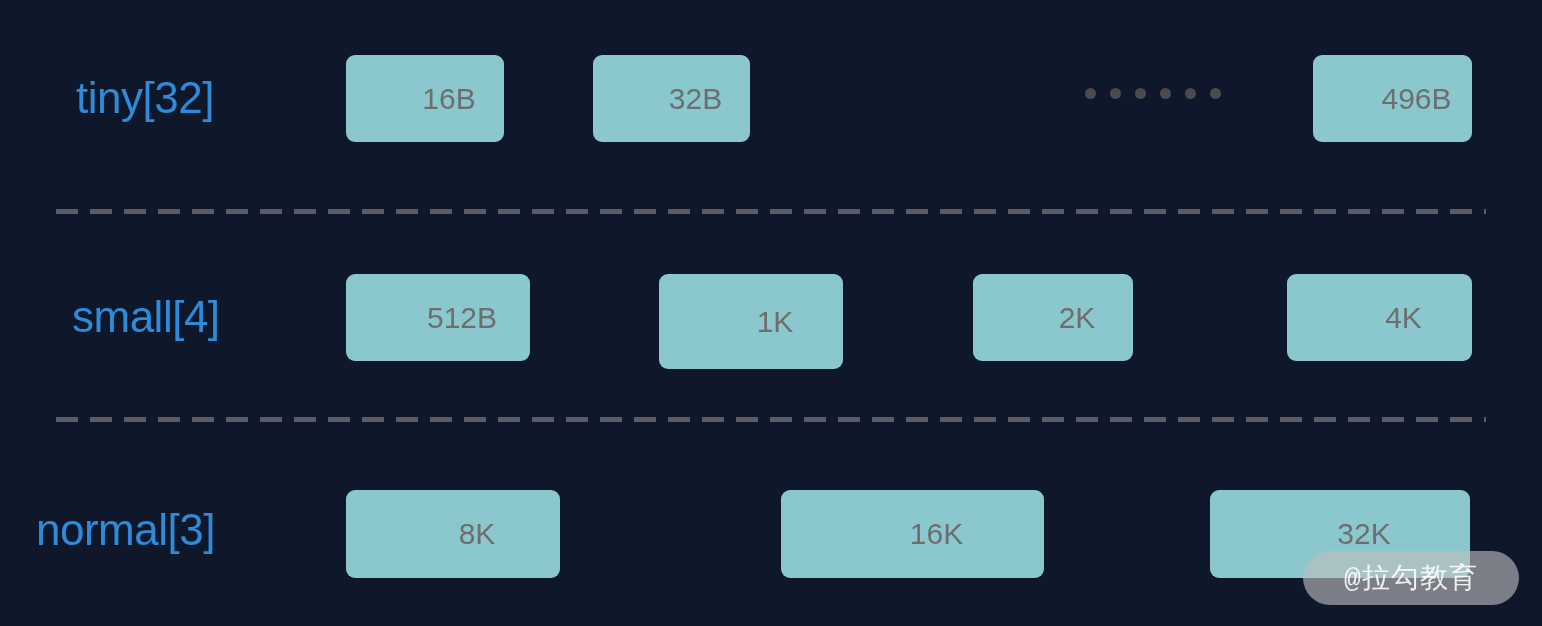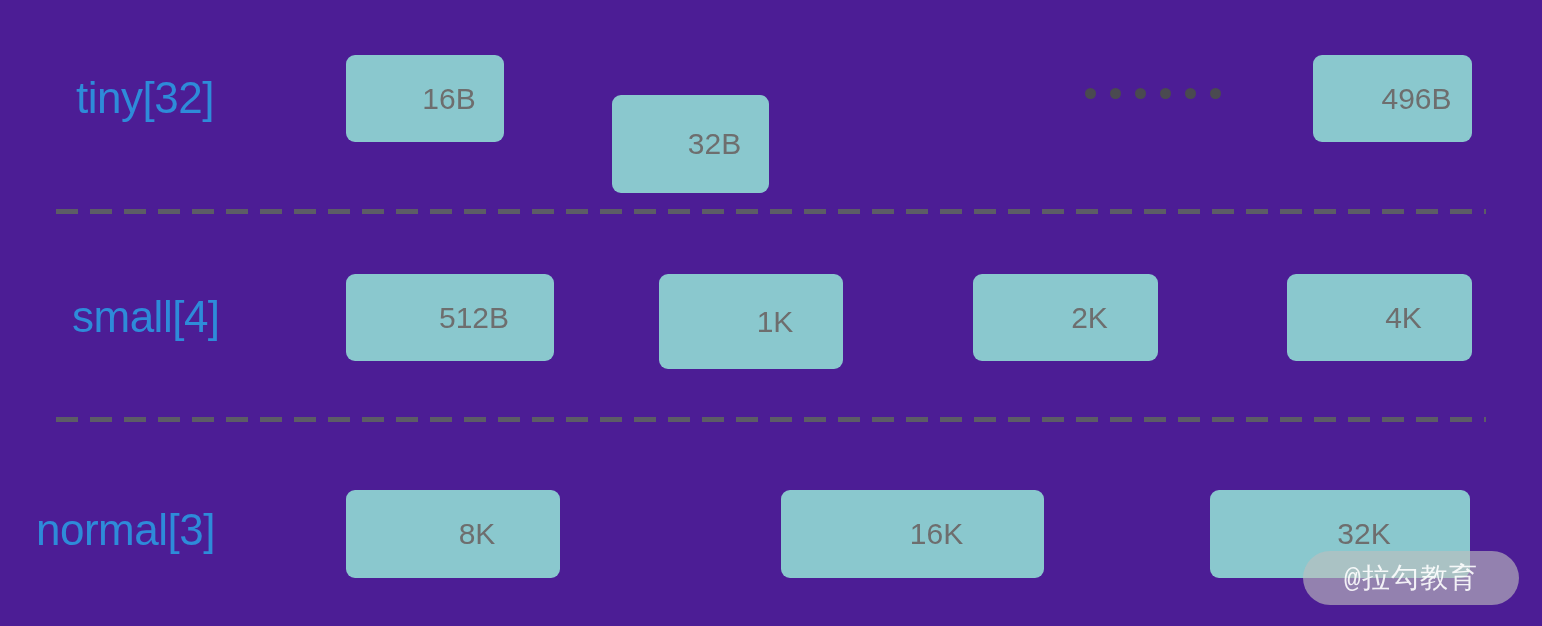--- a/index.html
+++ b/index.html
@@ -9,21 +9,21 @@
     background: #ffffff;
   }
   body {
     font-family: "Liberation Sans", sans-serif;
   }
 
   #canvas {
     position: relative;
     width: 1542px;
     height: 626px;
-    background: #4c1d95;
+    background: #0f172a;
     overflow: hidden;
   }
 
   
   .row-label {
     position: absolute;
     color: #2E8BD9;
     font-family: "Liberation Sans", sans-serif;
     font-size: 44px;
     font-weight: 400;
@@ -97,21 +97,21 @@
 <body>
 
 <div id="canvas">
 
   <div class="row-label" style="left:76px; top:76px;">tiny[32]</div>
 
   <div class="box" style="left:346px; top:55px; width:158px; height:87px;">
     <span>16B</span>
   </div>
 
-  <div class="box" style="left:612px; top:55px; width:157px; height:98px;margin-top:40px;">
+  <div class="box" style="left:593px; top:55px; width:157px; height:87px;">
     <span>32B</span>
   </div>
 
 
   <div class="ellipsis" style="left:1085px; top:88px;">
     <span class="dot"></span>
     <span class="dot"></span>
     <span class="dot"></span>
     <span class="dot"></span>
     <span class="dot"></span>
@@ -119,29 +119,29 @@
   </div>
 
   <div class="box" style="left:1313px; top:55px; width:159px; height:87px;">
     <span>496B</span>
   </div>
 
   <div class="divider" style="left:56px; top:209px; width:1430px;"></div>
 
   <div class="row-label" style="left:72px; top:295px;">small[4]</div>
 
-  <div class="box" style="left:346px; top:274px; width:208px; height:87px;">
+  <div class="box" style="left:346px; top:274px; width:184px; height:87px;">
     <span>512B</span>
   </div>
 
   <div class="box" style="left:659px; top:274px; width:184px; height:95px;">
     <span>1K</span>
   </div>
 
-  <div class="box" style="left:973px; top:274px; width:185px; height:87px;">
+  <div class="box" style="left:973px; top:274px; width:160px; height:87px;">
     <span>2K</span>
   </div>
 
   <div class="box" style="left:1287px; top:274px; width:185px; height:87px;">
     <span>4K</span>
   </div>
 
   <div class="divider" style="left:56px; top:417px; width:1430px;"></div>
 
   <div class="row-label" style="left:36px; top:508px;">normal[3]</div>

